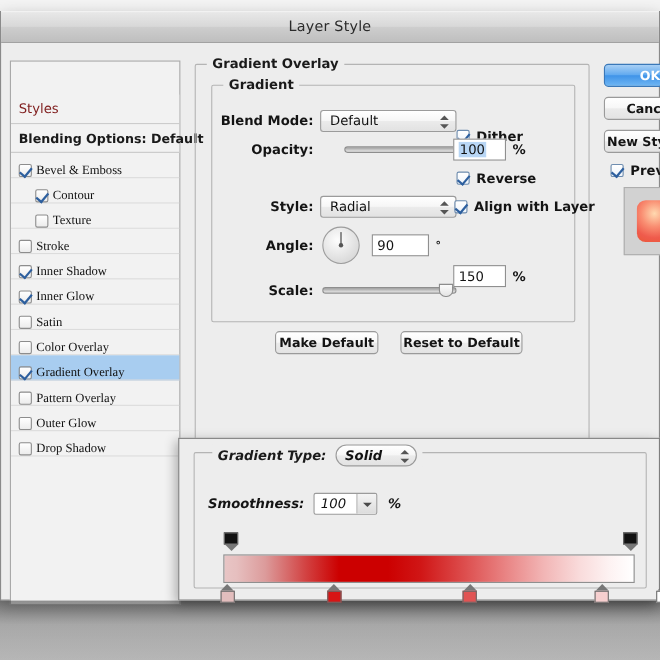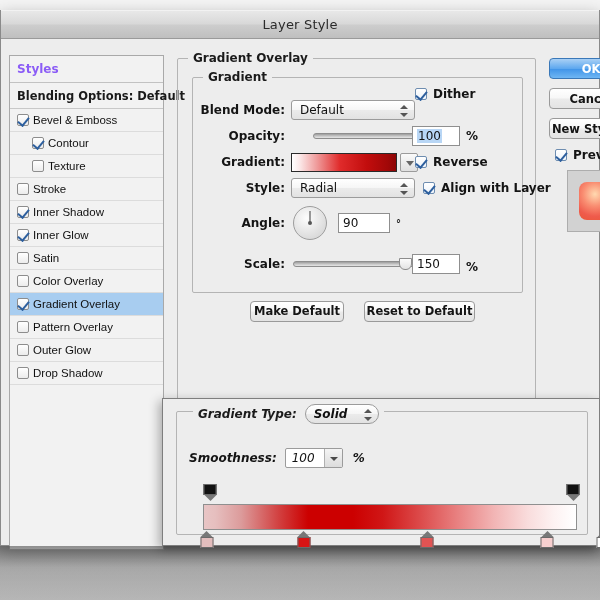--- a/index.html
+++ b/index.html
@@ -44,39 +44,40 @@
   .dialog-body { position: absolute; left: 0; top: 30px; right: 0; bottom: 0; }
 
   
   .styles-panel {
     position: absolute; left: 8px; top: 15px; width: 155px; height: 495px;
     background: #f2f2f2;
     border: 1px solid #a9a9a9;
   }
   .styles-header {
     height: 27px; line-height: 27px; padding-left: 7px;
-    font-size: 12px; color: #8b5cf6; font-weight: 700;
+    font-size: 12px; color: #7f1d1d; font-weight: 400;
     font-family: "DejaVu Sans", sans-serif;
     border-bottom: 1px solid #c2c2c2;
     background: #f2f2f2;
+    margin-top: 30px;
   }
   .blending-row {
     height: 26px; line-height: 26px; padding-left: 7px;
     font-size: 11.5px; color: #1a1a1a; font-weight: 600;
     font-family: "DejaVu Sans", sans-serif;
     border-bottom: 1px solid #c8c8c8;
     background: #f2f2f2;
     white-space: nowrap;
   }
   .style-row {
-    height: 23px; display: flex; align-items: center;
+    height: 23px; display: flex; align-items: flex-end;
     padding-left: 7px;
     border-bottom: 1px solid #dcdcdc;
     font-size: 11.5px; color: #111;
-    font-family: Liberation Sans, sans-serif;
+    font-family: Liberation Serif, serif;
     white-space: nowrap;
   }
   .style-row.indent { padding-left: 22px; }
   .style-row.selected { background: #a8cdf0; }
   .style-label { margin-left: 4px; }
 
   
   .cbox {
     width: 12px; height: 12px; flex: 0 0 12px;
     border: 1px solid #8d8d8d; border-radius: 2px;
@@ -383,57 +384,52 @@
         <div class="fieldset" id="fs-gradient">
           <div class="legend">Gradient</div>
 
           <div class="row" style="left:6px; top:22px;">
             <span class="rlabel" style="width:86px;">Blend Mode:</span>
             <div class="popup" style="width:124px; margin-left:6px;">
               <span class="val">Default</span>
               <span class="arrows"></span>
             </div>
           </div>
-          <div class="row" style="left:222px; top:6px;justify-content:space-between;">
+          <div class="row" style="left:222px; top:36px;justify-content:space-between;">
             <span class="cbox blue on"></span>
             <span class="rlabel" style="margin-left:6px;">Dither</span>
           </div>
 
           <div class="row" style="left:6px; top:48px;gap:20px;">
             <span class="rlabel" style="width:86px;">Opacity:</span>
             <div class="slider" style="width:122px; margin-left:8px;">
               <div class="track"></div>
               <div class="knob" style="left:109px;"></div>
             </div>
           </div>
           <div class="row" style="left:219px; top:48px;">
             <div class="numfield" style="width:48px;">
               <span class="sel">100</span>
             </div>
             <span class="unit" style="margin-left:6px;">%</span>
           </div>
 
-          <div class="row" style="left:6px; top:74px;">
-            <span class="rlabel" style="width:86px;">Gradient:</span>
-            <div class="gradswatch" style="width:106px; margin-left:6px;"></div>
-            <div class="gradpicker"></div>
-          </div>
           <div class="row" style="left:222px; top:74px;">
             <span class="cbox blue on"></span>
             <span class="rlabel" style="margin-left:6px;">Reverse</span>
           </div>
 
           <div class="row" style="left:6px; top:100px;">
             <span class="rlabel" style="width:86px;">Style:</span>
             <div class="popup" style="width:124px; margin-left:6px;">
               <span class="val">Radial</span>
               <span class="arrows"></span>
             </div>
           </div>
-          <div class="row" style="left:230px; top:100px;">
+          <div class="row" style="left:220px; top:100px;">
             <span class="cbox blue on"></span>
             <span class="rlabel" style="margin-left:6px;">Align with Layer</span>
           </div>
 
           <div class="row" style="left:6px; top:128px; height:34px;">
             <span class="rlabel" style="width:86px;">Angle:</span>
             <div class="dial" style="margin-left:8px;">
               <div class="needle"></div>
               <div class="hub"></div>
             </div>
@@ -443,21 +439,21 @@
             <span class="unit" style="margin-left:6px; font-size:10px;">°</span>
           </div>
 
           <div class="row" style="left:6px; top:176px;">
             <span class="rlabel" style="width:86px;">Scale:</span>
             <div class="slider" style="width:122px; margin-left:8px;">
               <div class="track"></div>
               <div class="knob" style="left:106px;"></div>
             </div>
           </div>
-          <div class="row" style="left:219px; top:176px;align-items:flex-end;">
+          <div class="row" style="left:219px; top:163px;">
             <div class="numfield" style="width:48px;">
               <span>150</span>
             </div>
             <span class="unit" style="margin-left:6px;">%</span>
           </div>
         </div>
 
         <div class="row" style="left:72px; top:242px;">
           <div class="pbtn" style="width:94px;">Make Default</div>
           <div class="pbtn" style="width:111px; margin-left:20px;">Reset to Default</div>

